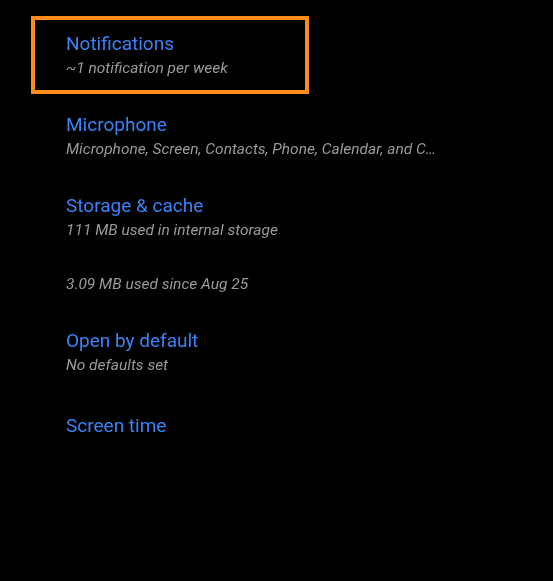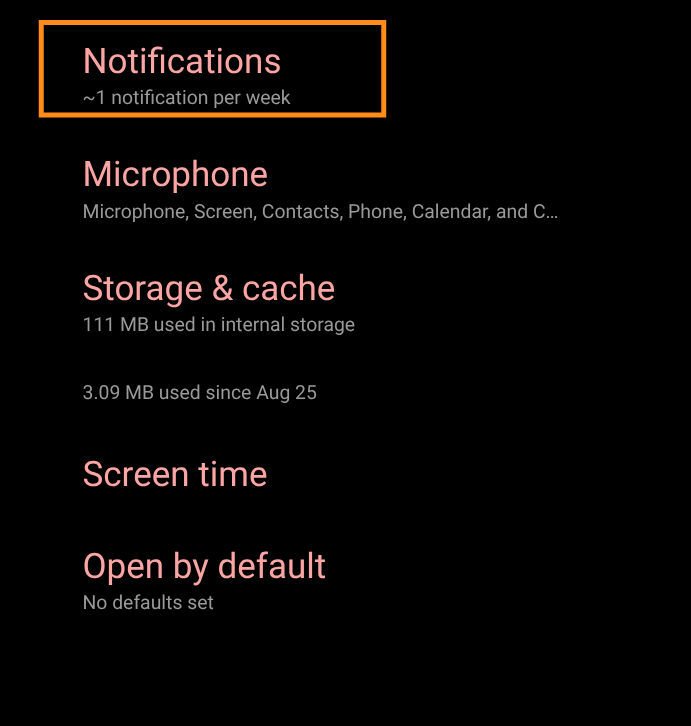--- a/index.html
+++ b/index.html
@@ -15,33 +15,34 @@
       overflow: hidden;
     }
     .settings-list {
       padding-top: 14px;
     }
     .list-item {
       padding: 18px 0 18px 66px;
       cursor: pointer;
     }
     .list-item-title {
-      color: #fca5a5;
-      font-size: 28px;
+      color: #3b82f6;
+      font-size: 19px;
       font-weight: 400;
       margin-bottom: 4px;
     }
     .list-item-subtitle {
       color: #9a9a9a;
       font-size: 15.5px;
       font-weight: 400;
       white-space: nowrap;
       overflow: hidden;
       text-overflow: ellipsis;
       max-width: 465px;
+      font-style: italic;
     }
     .no-subtitle .list-item-title {
       margin-bottom: 0;
     }
     .highlight-box {
       position: absolute;
       top: 16px;
       left: 31px;
       width: 278px;
       height: 78px;
@@ -73,23 +74,23 @@
 
     <div class="list-item">
       <div class="list-item-title">Storage &amp; cache</div>
       <div class="list-item-subtitle">111 MB used in internal storage</div>
     </div>
 
     <div class="list-item">
       <div class="list-item-subtitle">3.09 MB used since Aug 25</div>
     </div>
 
-    <div class="list-item no-subtitle" style="padding-top:22px; padding-bottom:22px;">
-      <div class="list-item-title">Screen time</div>
-    </div>
-
     <div class="list-item">
       <div class="list-item-title">Open by default</div>
       <div class="list-item-subtitle">No defaults set</div>
+    </div>
+
+    <div class="list-item no-subtitle" style="padding-top:22px; padding-bottom:22px;">
+      <div class="list-item-title">Screen time</div>
     </div>
 
   </div>
 </div>
 
 </body></html>

